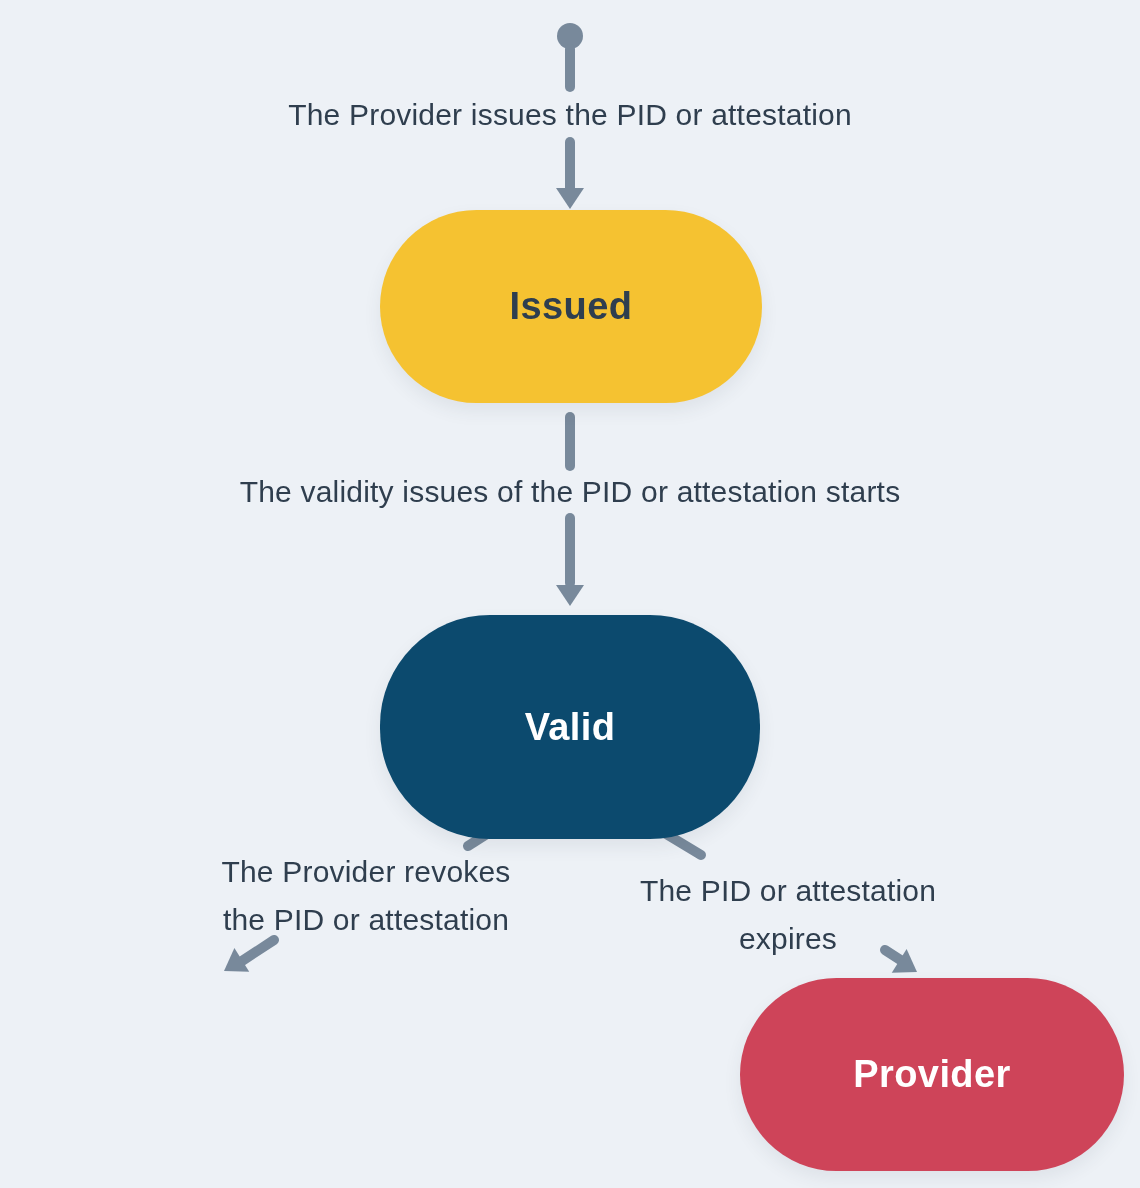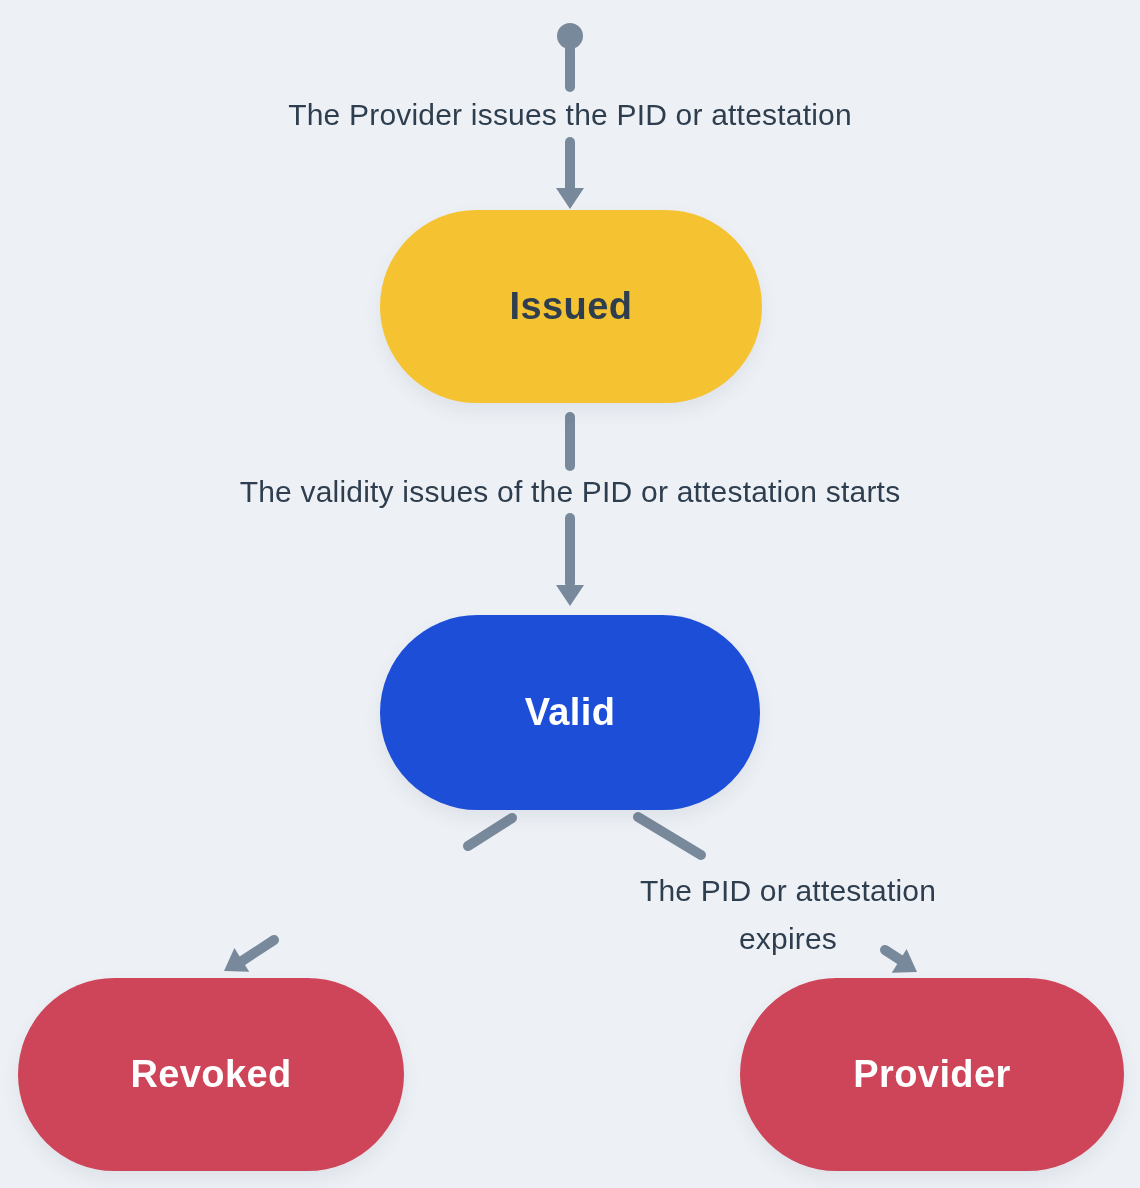--- a/index.html
+++ b/index.html
@@ -82,32 +82,30 @@
       <line x1="638" y1="817" x2="701" y2="855" stroke="var(--arrow)" stroke-width="10" stroke-linecap="round"></line>
       <line x1="885" y1="950" x2="902" y2="961" stroke="var(--arrow)" stroke-width="10" stroke-linecap="round"></line>
       <polygon points="0,0 -14,-21 14,-21" transform="translate(917,972) rotate(-58)" fill="var(--arrow)"></polygon>
     </g>
   </svg>
 
   <div class="edge-label" style="left:570px; top:91px;">The Provider issues the PID or attestation</div>
 
   <div class="edge-label" style="left:570px; top:468px;">The validity issues of the PID or attestation starts</div>
 
+  <div class="edge-label wrap" style="left:366px; top:848px; width:310px;">The Provider revokes the PID or attestation</div>
 
   <div class="edge-label wrap" style="left:788px; top:867px; width:330px;">The PID or attestation expires</div>
 
   <div class="pill" style="left: 380px; top: 210px; width: 382px; height: 193px; background: rgb(245, 194, 49); color: rgb(46, 62, 79);">
     <span>Issued</span>
   </div>
 
-  <div class="pill" style="left: 380px; top: 615px; width: 380px; height: 195px; background: #1d4ed8; color: rgb(255, 255, 255);">
+  <div class="pill" style="left: 380px; top: 615px; width: 380px; height: 224px; background: #0c4a6e; color: rgb(255, 255, 255);">
     <span>Valid</span>
   </div>
 
-  <div class="pill" style="left: 18px; top: 978px; width: 386px; height: 193px; background: rgb(206, 68, 89); color: rgb(255, 255, 255);">
-    <span>Revoked</span>
-  </div>
 
   <div class="pill" style="left: 740px; top: 978px; width: 384px; height: 193px; background: rgb(206, 68, 89); color: rgb(255, 255, 255);">
     <span>Provider</span>
   </div>
 
 </div>
 
 </body></html>

